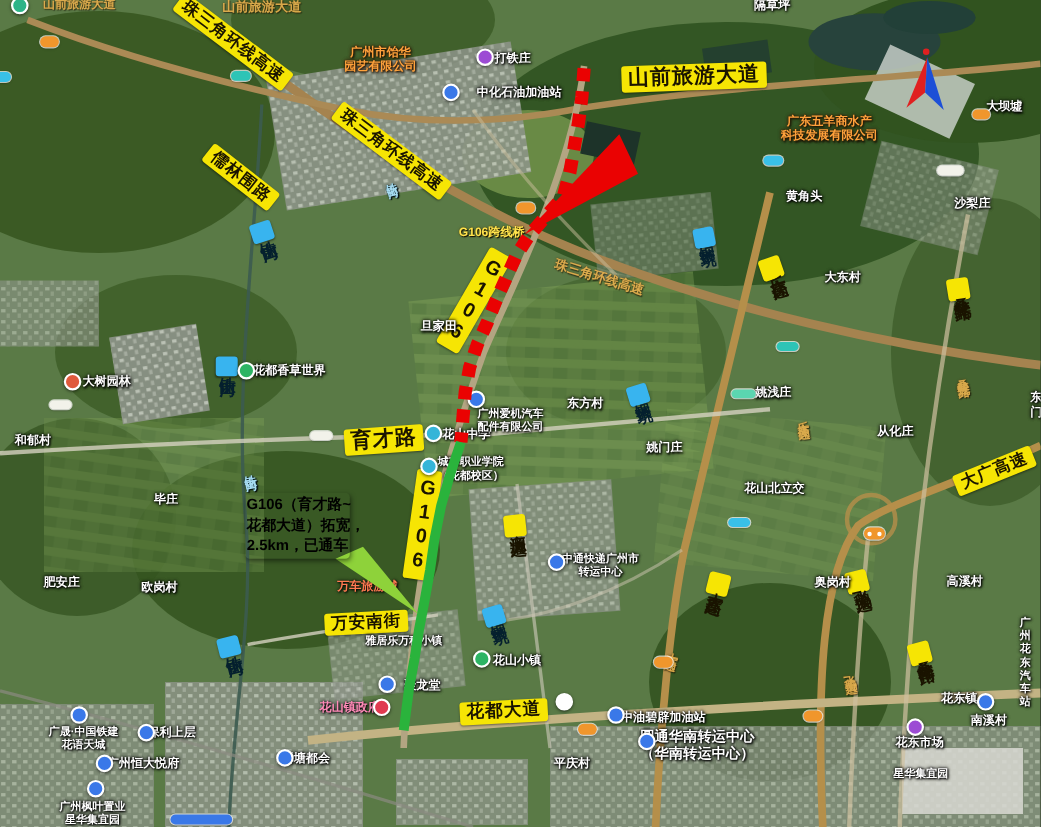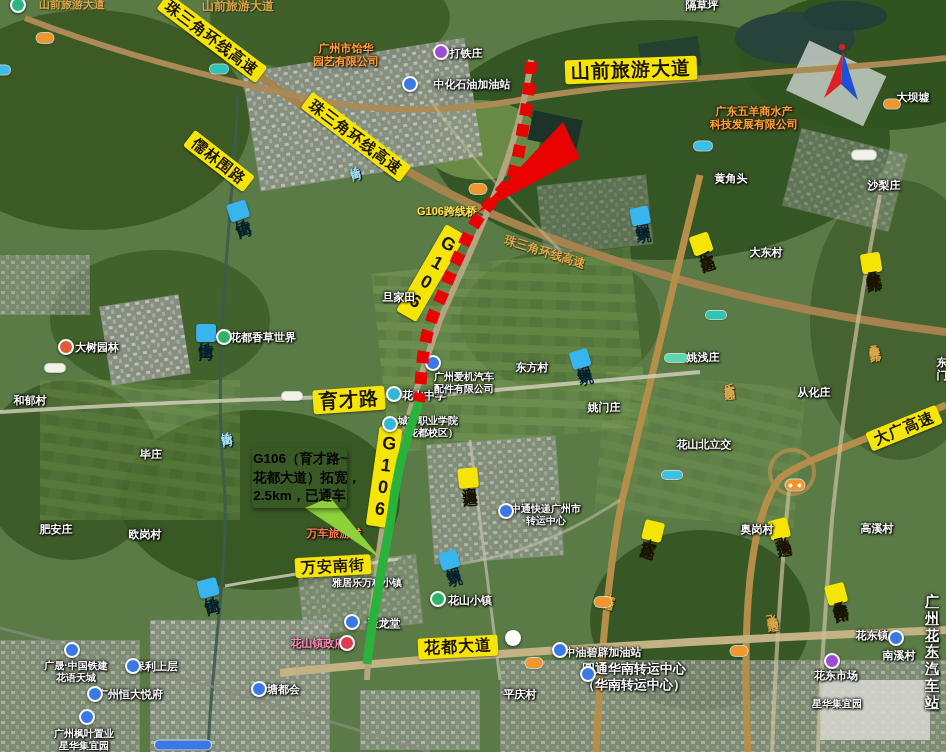--- a/index.html
+++ b/index.html
@@ -28,21 +28,21 @@
   .shield{position:absolute;border-radius:6px;box-shadow:0 0 0 1px rgba(255,255,255,.7),0 1px 2px rgba(0,0,0,.5);}
   .shield.dots::before,.shield.dots::after{content:"";position:absolute;top:50%;width:4px;height:4px;
           margin-top:-2px;border-radius:50%;background:#fff;}
   .shield.dots::before{left:3px;} .shield.dots::after{right:3px;}
   .callout{position:absolute;z-index:4;font-weight:bold;text-align:center;border-radius:4px;
            box-shadow:1px 2px 5px rgba(0,0,0,.5);box-sizing:border-box;}
   .callout div{white-space:nowrap;}
   #callout-construction{left:562px;top:97px;width:134px;padding:2px 1px;
            font-size:15px;line-height:19px;}
   #callout-opened{left:223px;top:448px;width:95px;padding:2px 1px;
-           font-size:13.5px;line-height:18.5px;margin-left:29px;}
+           font-size:13.5px;line-height:18.5px;}
   #compass{position:absolute;z-index:5;left:812px;top:40px;}
 </style>
 </head>
 <body>
 
 <div id="map">
 
   <svg id="base" width="946" height="752" viewBox="0 0 946 752">
     <defs>
       <pattern id="bld" width="10" height="10" patternUnits="userSpaceOnUse">
@@ -175,21 +175,21 @@
       <div class="mtext redtext" style="left: 334px; top: 534px; font-size: 11px; transform: translate(-50%, -50%) rotate(0deg);">万车旅游城</div>
       <div class="mtext village" style="left: 367px; top: 583px; font-size: 10px; transform: translate(-50%, -50%) rotate(0deg);">雅居乐万科小镇</div>
       <div class="mtext village" style="left: 384px; top: 624px; transform: translate(-50%, -50%) rotate(0deg);">聚龙堂</div>
       <div class="mtext village" style="left: 470px; top: 601px; transform: translate(-50%, -50%) rotate(0deg);">花山小镇</div>
       <div class="mtext pink" style="left: 318px; top: 644px; transform: translate(-50%, -50%) rotate(0deg);">花山镇政府</div>
       <div class="mtext village" style="left: 520px; top: 695px; transform: translate(-50%, -50%) rotate(0deg);">平庆村</div>
       <div class="mtext village" style="left: 603px; top: 653px; transform: translate(-50%, -50%) rotate(0deg);">中油碧辟加油站</div>
       <div class="mtext village" style="left: 634px; top: 677px; font-size: 13px; transform: translate(-50%, -50%) rotate(0deg);">圆通华南转运中心
 （华南转运中心）</div>
       <div class="mtext village" style="left: 872px; top: 636px; transform: translate(-50%, -50%) rotate(0deg);">花东镇</div>
-      <div class="mtext village" style="left: 932px; top: 652px; font-size: 14px; transform: translate(-50%, -50%) rotate(0deg); text-decoration: underline;">广州花东汽车站</div>
+      <div class="mtext village" style="left: 932px; top: 603px; font-size: 10px; transform: translate(-50%, -50%) rotate(0deg);">广州花东汽车站</div>
       <div class="mtext village" style="left: 899px; top: 656px; transform: translate(-50%, -50%) rotate(0deg);">南溪村</div>
       <div class="mtext village" style="left: 836px; top: 676px; transform: translate(-50%, -50%) rotate(0deg);">花东市场</div>
       <div class="mtext village" style="left: 837px; top: 704px; font-size: 10px; transform: translate(-50%, -50%) rotate(0deg);">星华集宜园</div>
       <div class="mtext village" style="left: 278px; top: 690px; transform: translate(-50%, -50%) rotate(0deg);">新塘都会</div>
       <div class="mtext village" style="left: 156px; top: 667px; transform: translate(-50%, -50%) rotate(0deg);">保利上层</div>
       <div class="mtext village" style="left: 76px; top: 672px; font-size: 10px; transform: translate(-50%, -50%) rotate(0deg);">广晟·中国铁建
 花语天城</div>
       <div class="mtext village" style="left: 130px; top: 695px; transform: translate(-50%, -50%) rotate(0deg);">广州恒大悦府</div>
       <div class="mtext village" style="left: 84px; top: 740px; font-size: 10px; transform: translate(-50%, -50%) rotate(0deg);">广州枫叶置业
 星华集宜园</div>

